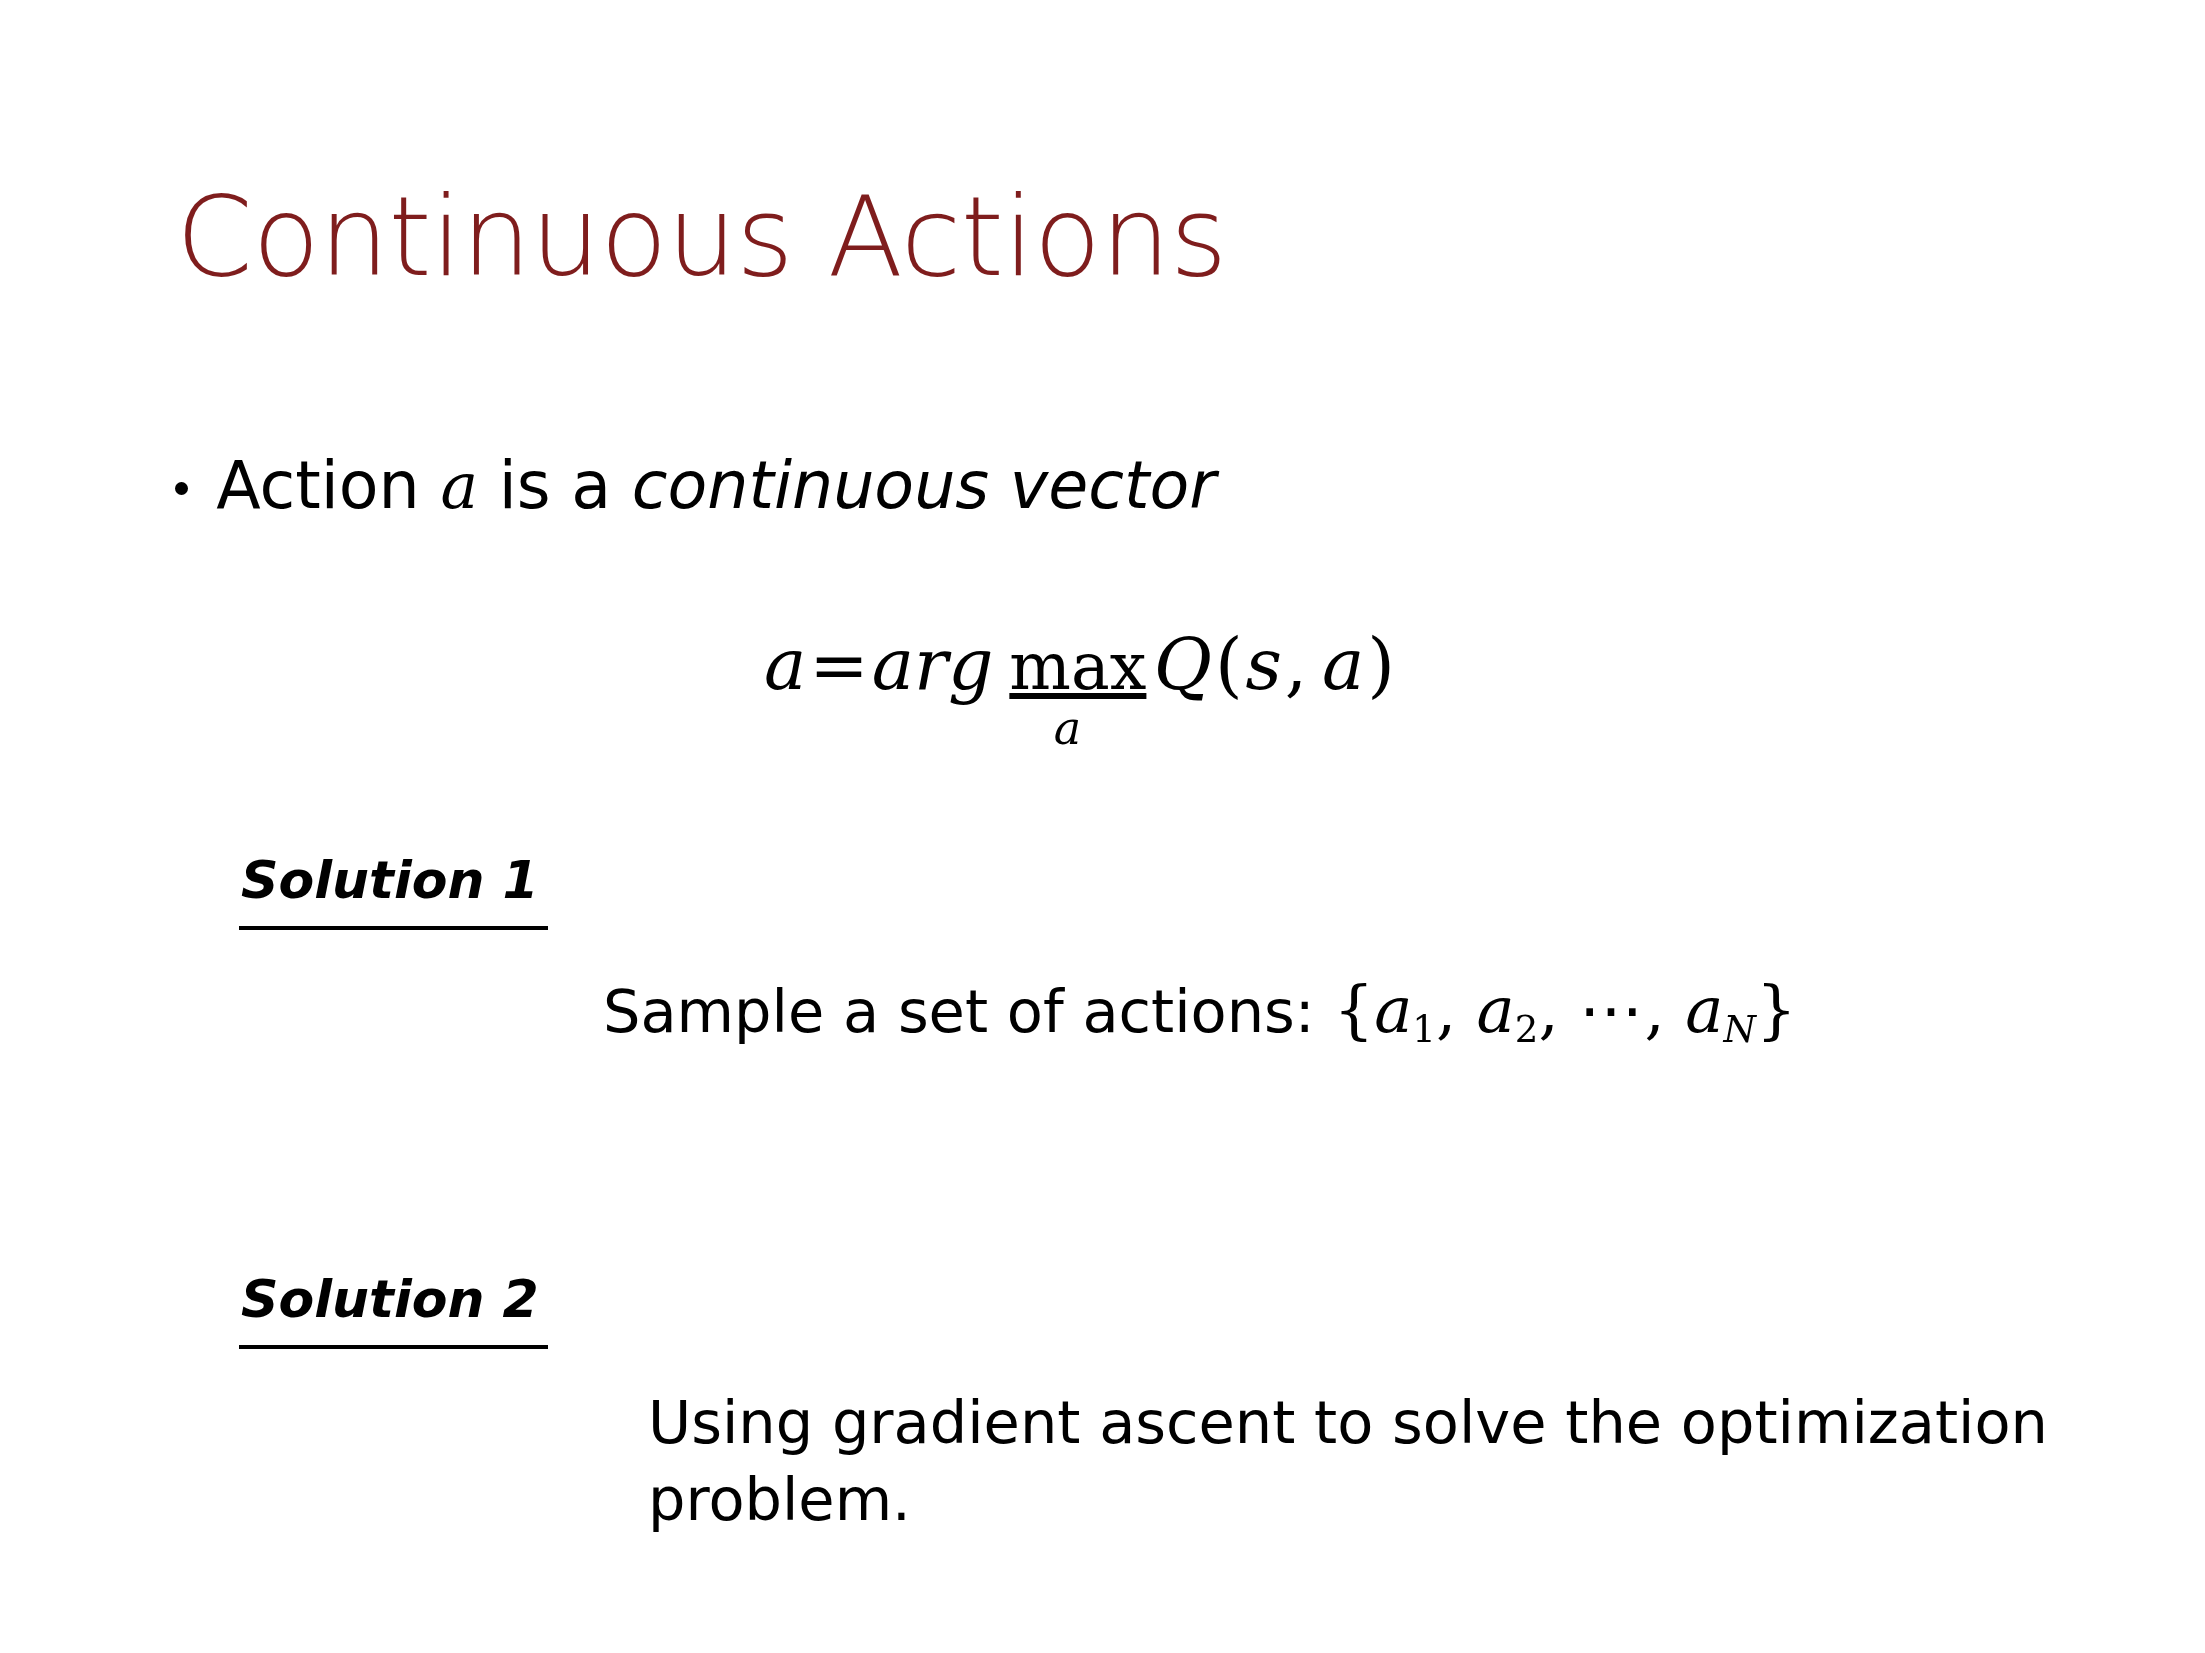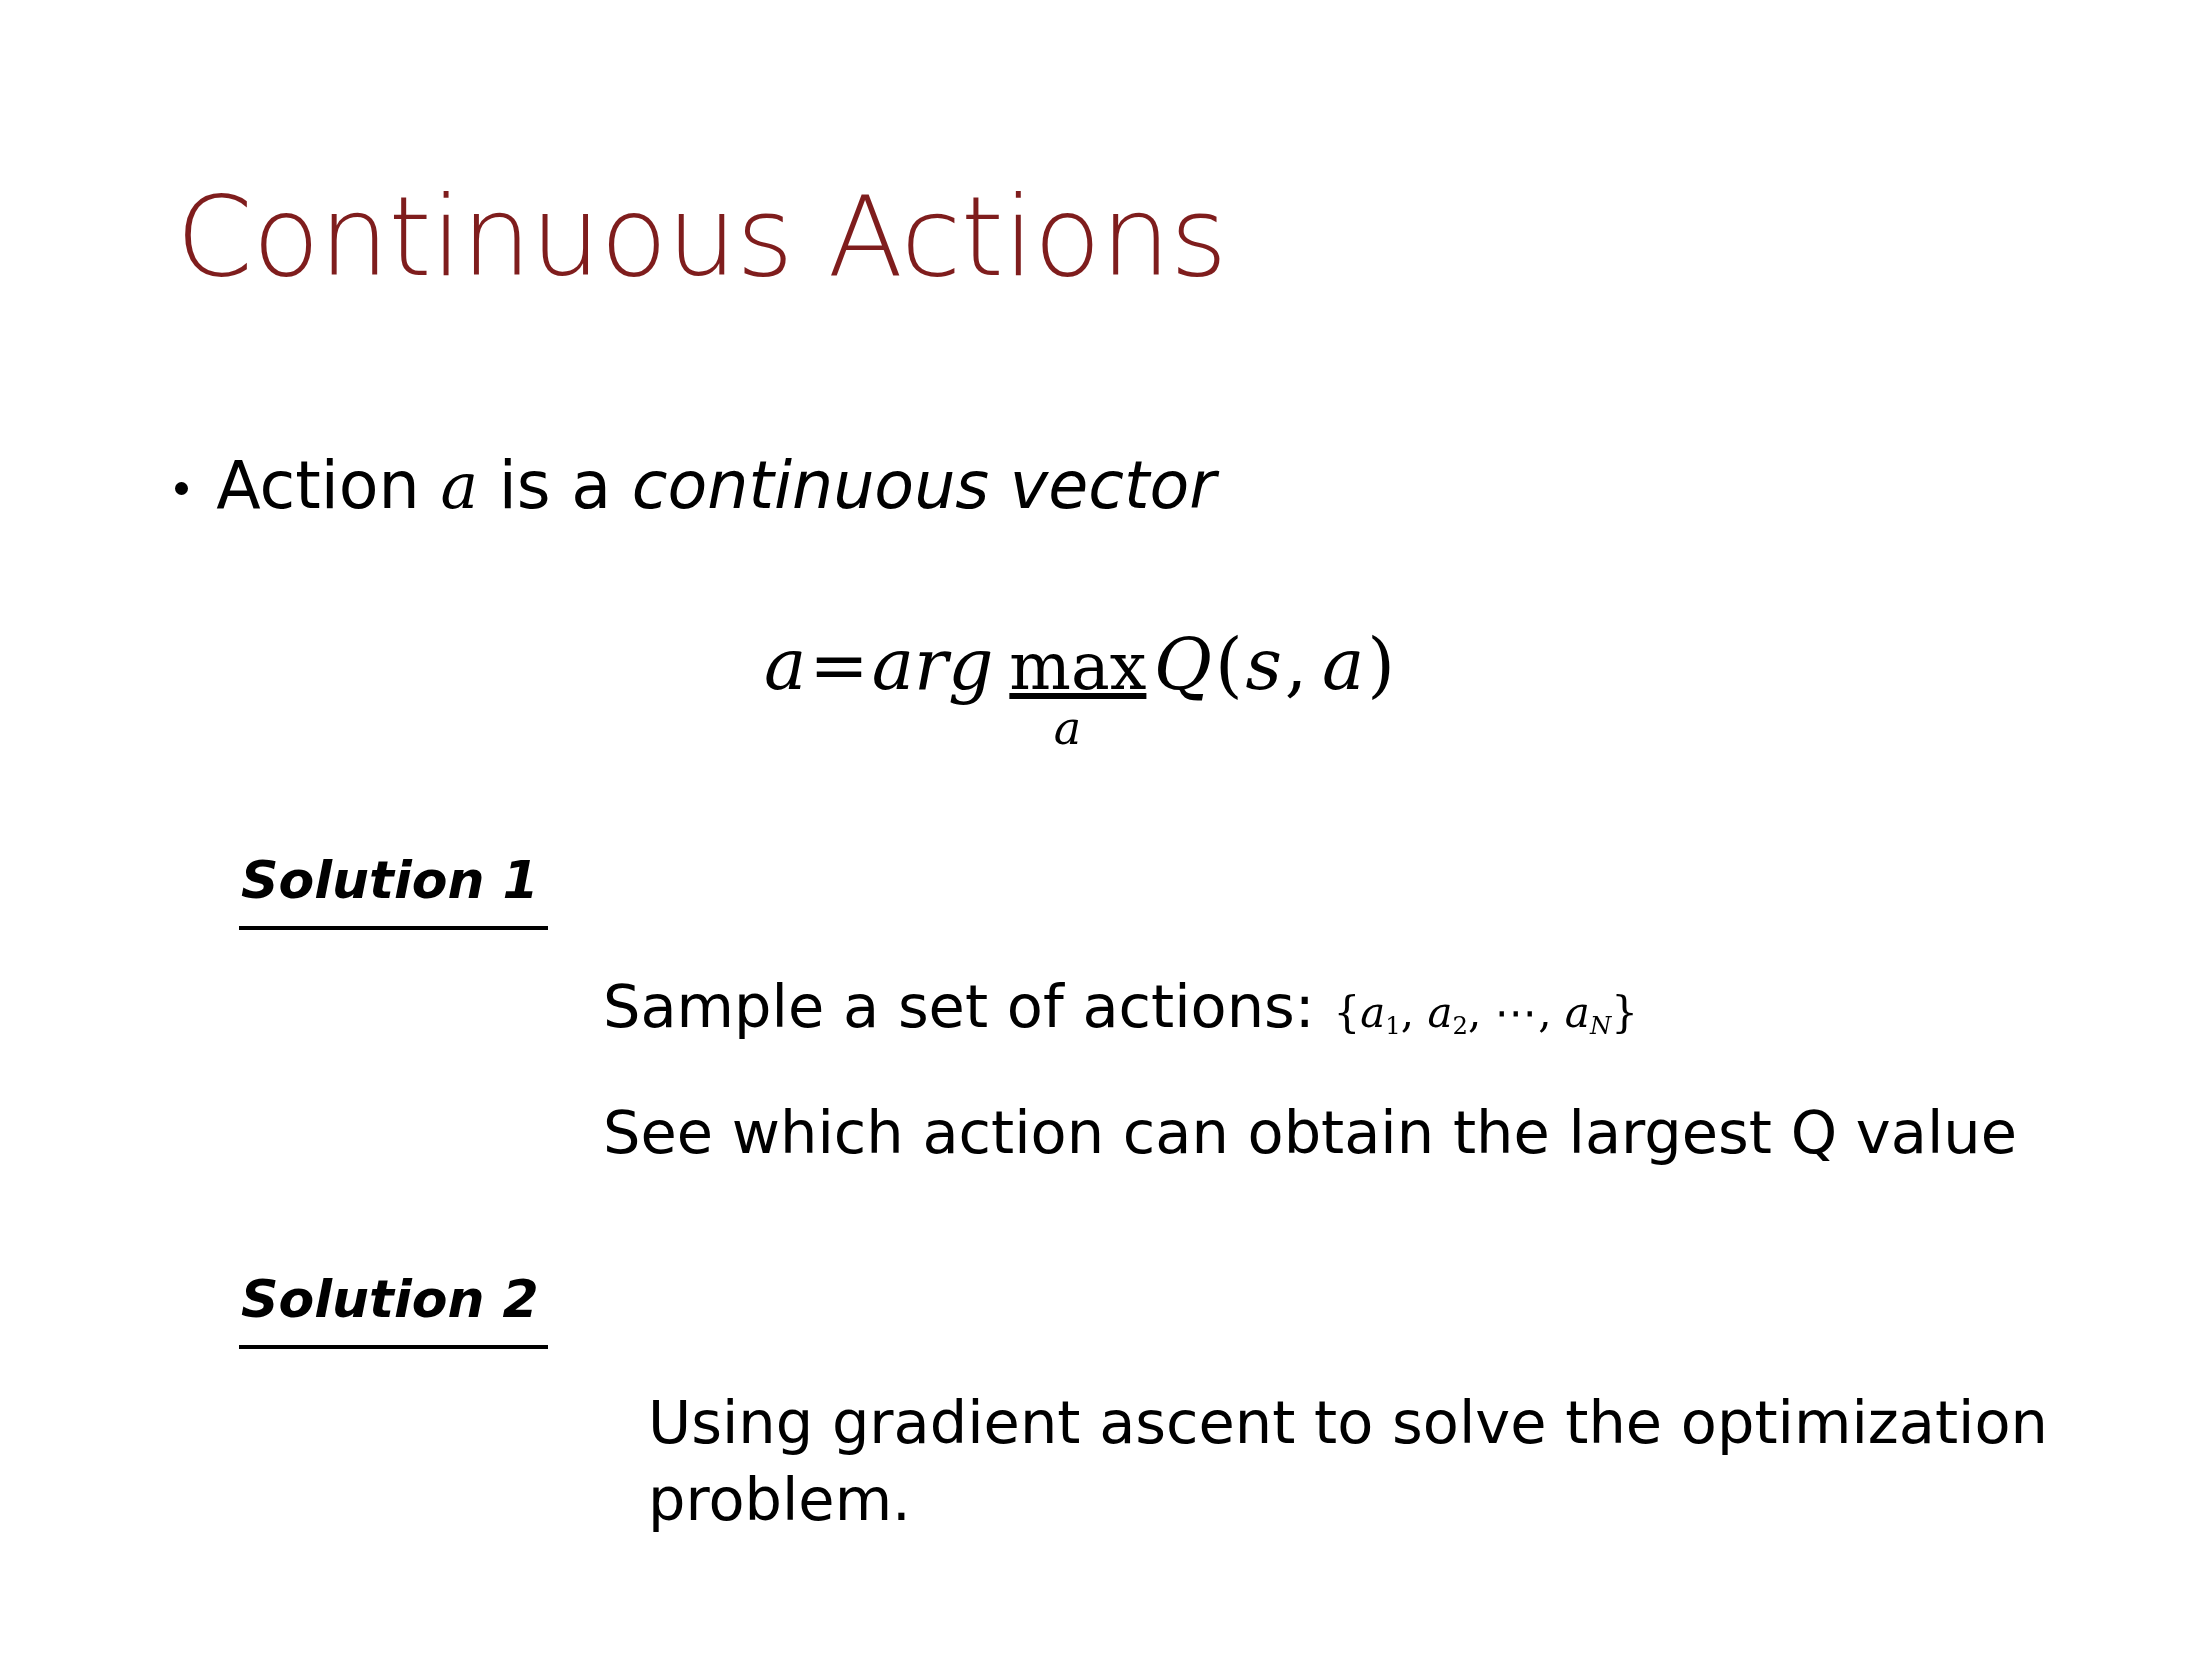--- a/index.html
+++ b/index.html
@@ -145,21 +145,21 @@
     line-height: 1.30;
     color: #000000;
   }
   #line-sample   { top: 969px; white-space: nowrap; }
   #line-largest  { top: 1095px; white-space: nowrap; }
   #line-gradient { top: 1385px; width: 1470px; margin-left: 45px; }
 
   
   .mset {
     font-family: "DejaVu Serif", serif;
-    font-size: 42px;
+    font-size: 64px;
     font-style: normal;
   }
   .mset .mv {
     font-style: italic;
   }
   .mset sub {
     font-size: 0.58em;
     font-style: normal;
     vertical-align: -0.28em;
     line-height: 0;
@@ -200,21 +200,20 @@
     <span class="eq-op">)</span>
   </div>
 
   <div class="solution-head" id="solution-1">
     <span>Solution 1</span>
     <span class="rule"></span>
   </div>
 
   <div class="body-line" id="line-sample"><span>Sample a set of actions: </span><span class="mset"><span>{</span><span class="mv">a</span><sub>1</sub><span>, </span><span class="mv">a</span><sub>2</sub><span>, </span><span class="mdots">⋯</span><span>, </span><span class="mv">a</span><sub class="mvsub">N</sub><span>}</span></span></div>
 
-  <div class="body-line" id="line-largest">See which action can obtain the largest Q value</div>
 
   <div class="solution-head" id="solution-2">
     <span>Solution 2</span>
     <span class="rule"></span>
   </div>
 
   <div class="body-line" id="line-gradient">Using gradient ascent to solve the optimization problem.</div>
 
 </div>
 

